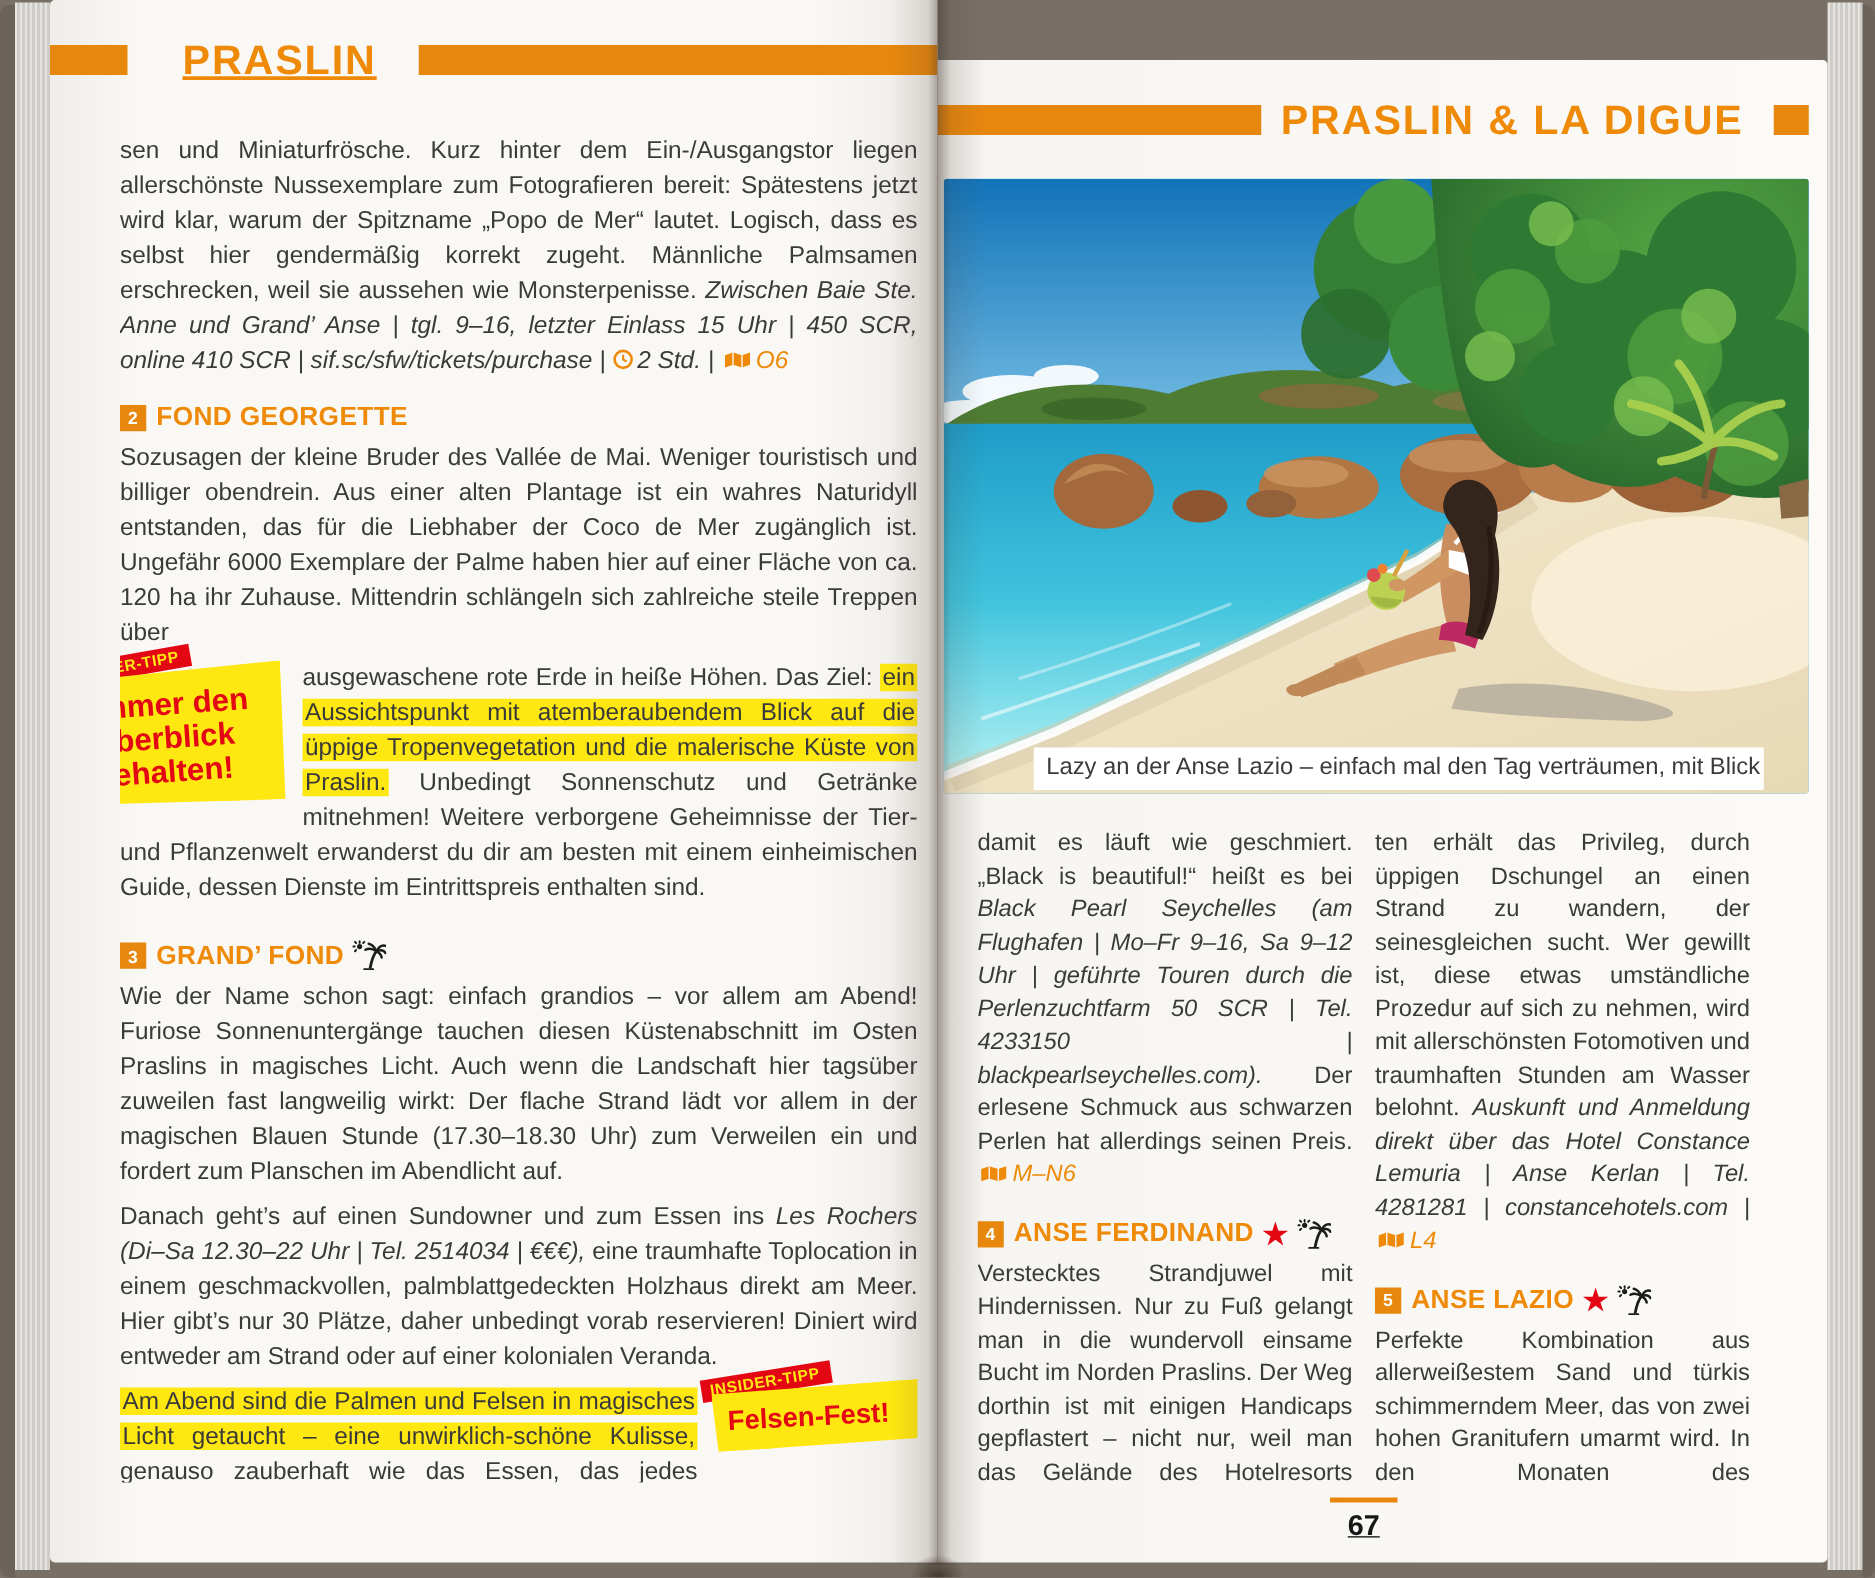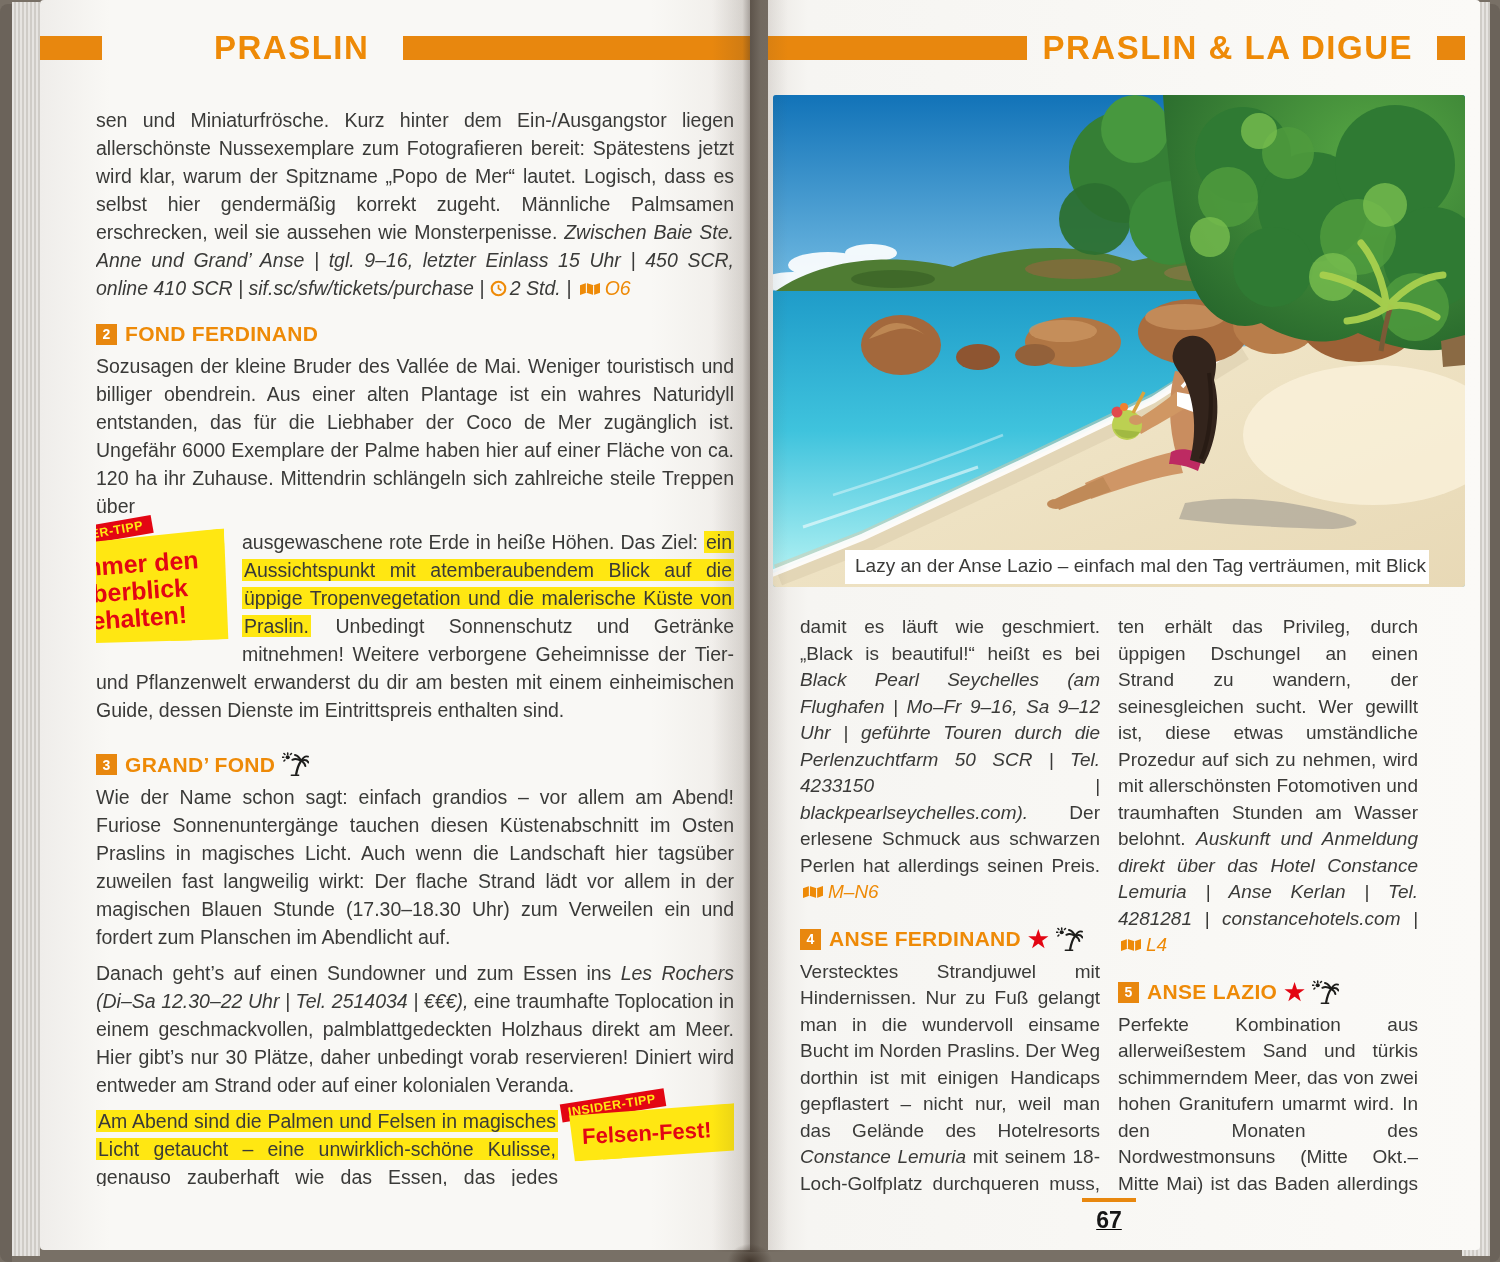--- a/index.html
+++ b/index.html
@@ -18,29 +18,29 @@
   .stack-right{position:absolute;right:10px;top:2px;bottom:6px;width:28px;
     background:repeating-linear-gradient(90deg,#e6e4e1 0 2px,#cfccc7 2px 4px);}
   .spine{position:absolute;left:712px;width:76px;top:0;bottom:10px;z-index:6;pointer-events:none;
     background:linear-gradient(90deg,rgba(70,58,48,0) 0%,rgba(70,58,48,.14) 40%,rgba(55,44,36,.40) 51%,rgba(70,58,48,.12) 64%,rgba(70,58,48,0) 100%);}
   .spine-bottom{position:absolute;left:728px;bottom:0;width:44px;height:18px;z-index:7;
     background:radial-gradient(ellipse at 50% 100%,rgba(56,44,34,.85),rgba(56,44,34,0) 72%);}
 
   .page{position:absolute;top:0;bottom:12px;overflow:hidden;}
   .page-left{left:40px;width:710px;border-radius:4px 0 0 4px;
     background:linear-gradient(90deg,#efedea 0,#f9f8f5 70px,#f9f8f5 86%,#edeae6 100%);}
-  .page-right{left:768px;width:712px;border-radius:0 4px 4px 0;
-    background:linear-gradient(90deg,#ecc 0,#f9f8f5 0,#ece9e5 0,#f6f5f2 40px,#fbfaf7 100%);}
+  .page-right{left:750px;width:712px;border-radius:0 4px 4px 0;
+    background:linear-gradient(90deg,#ecc 0,#f9f8f5 0,#ece9e5 0,#f6f5f2 40px,#fbfaf7 100%);margin-top:48px;}
 
   
   .phead{position:absolute;top:36px;left:0;right:0;height:24px;display:flex;align-items:center;}
   .hblock,.hbar{background:#e8870e;height:24px;}
   .ptitle{color:#ee8a07;font-weight:bold;font-size:33px;letter-spacing:1.5px;line-height:24px;white-space:nowrap;}
   .page-left .hblock{width:62px;}
-  .page-left .ptitle{margin-left:112px;}
+  .page-left .ptitle{margin-left:44px;text-decoration:underline;}
   .page-left .hbar{flex:1;margin-left:34px;}
   .page-right .hbar{flex:1;margin-right:16px;}
   .page-right .ptitle{margin-right:24px;}
   .page-right .hblock{width:28px;margin-right:15px;}
 
   
   .cols{position:absolute;display:flex;gap:18px;overflow:hidden;}
   .page-left .cols{top:106px;left:56px;right:16px;bottom:64px;flex-direction:column;}
   .page-right .cols{top:614px;left:32px;right:62px;bottom:56px;}
   .col{flex:1;min-width:0;}
@@ -103,21 +103,21 @@
         <p class="body"><span>sen und Miniaturfrösche. Kurz hinter dem Ein-/Ausgangstor liegen allerschönste Nussexemplare zum Fotografieren bereit: Spätestens jetzt wird klar, warum der Spitzname „Popo de Mer“ lautet. Logisch, dass es selbst hier gendermäßig korrekt zugeht. Männliche Palmsamen erschrecken, weil sie aussehen wie Monsterpenisse. </span><span class="i">Zwischen Baie Ste. Anne und Grand’ Anse | tgl. 9–16, letzter Einlass 15 Uhr | 450 SCR, online 410 SCR | sif.sc/sfw/tickets/purchase | </span><svg class="icn-clock" viewBox="0 0 18 18">
               <circle cx="9" cy="9" r="7.2" fill="none" stroke="#ee8a07" stroke-width="2.2"></circle>
               <path d="M9,5 V9 L12,11" fill="none" stroke="#ee8a07" stroke-width="1.8"></path>
             </svg><span class="i">2 Std. | </span><svg class="icn-map" viewBox="0 0 22 14">
               <path d="M1,3.2 L7.4,1 L14.6,3.2 L21,1 V10.8 L14.6,13 L7.4,10.8 L1,13 Z" fill="#ee8a07"></path>
               <path d="M7.4,1 V10.8 M14.6,3.2 V13" stroke="#f9f8f5" stroke-width="1.1" fill="none"></path>
             </svg><span class="ref">O6</span></p>
 
         <h3 class="sec">
             <span class="badge">2</span>
-            <span>FOND FERDINAND</span>
+            <span>FOND GEORGETTE</span>
           </h3>
 
         <p class="body"><span>Sozusagen der kleine Bruder des Vallée de Mai. Weniger touristisch und billiger obendrein. Aus einer alten Plantage ist ein wahres Naturidyll entstanden, das für die Liebhaber der Coco de Mer zugänglich ist. Ungefähr 6000 Exemplare der Palme haben hier auf einer Fläche von ca. 120 ha ihr Zuhause. Mittendrin schlängeln sich zahlreiche steile Treppen über</span></p>
 
         <div class="tipwrap">
           <div class="tip tip-left">
             <span class="tip-tag">INSIDER-TIPP</span>
             <span class="tip-body">Immer den Überblick behalten!</span>
           </div>
           <p class="body"><span>ausgewaschene rote Erde in heiße Höhen. Das Ziel: </span><span class="hl">ein Aussichtspunkt mit atemberaubendem Blick auf die üppige Tropenvegetation und die malerische Küste von Praslin.</span><span> Unbedingt Sonnenschutz und Getränke mitnehmen! Weitere verborgene Geheimnisse der Tier- und Pflanzenwelt erwanderst du dir am besten mit einem einheimischen Guide, dessen Dienste im Eintrittspreis enthalten sind. </span></p>

